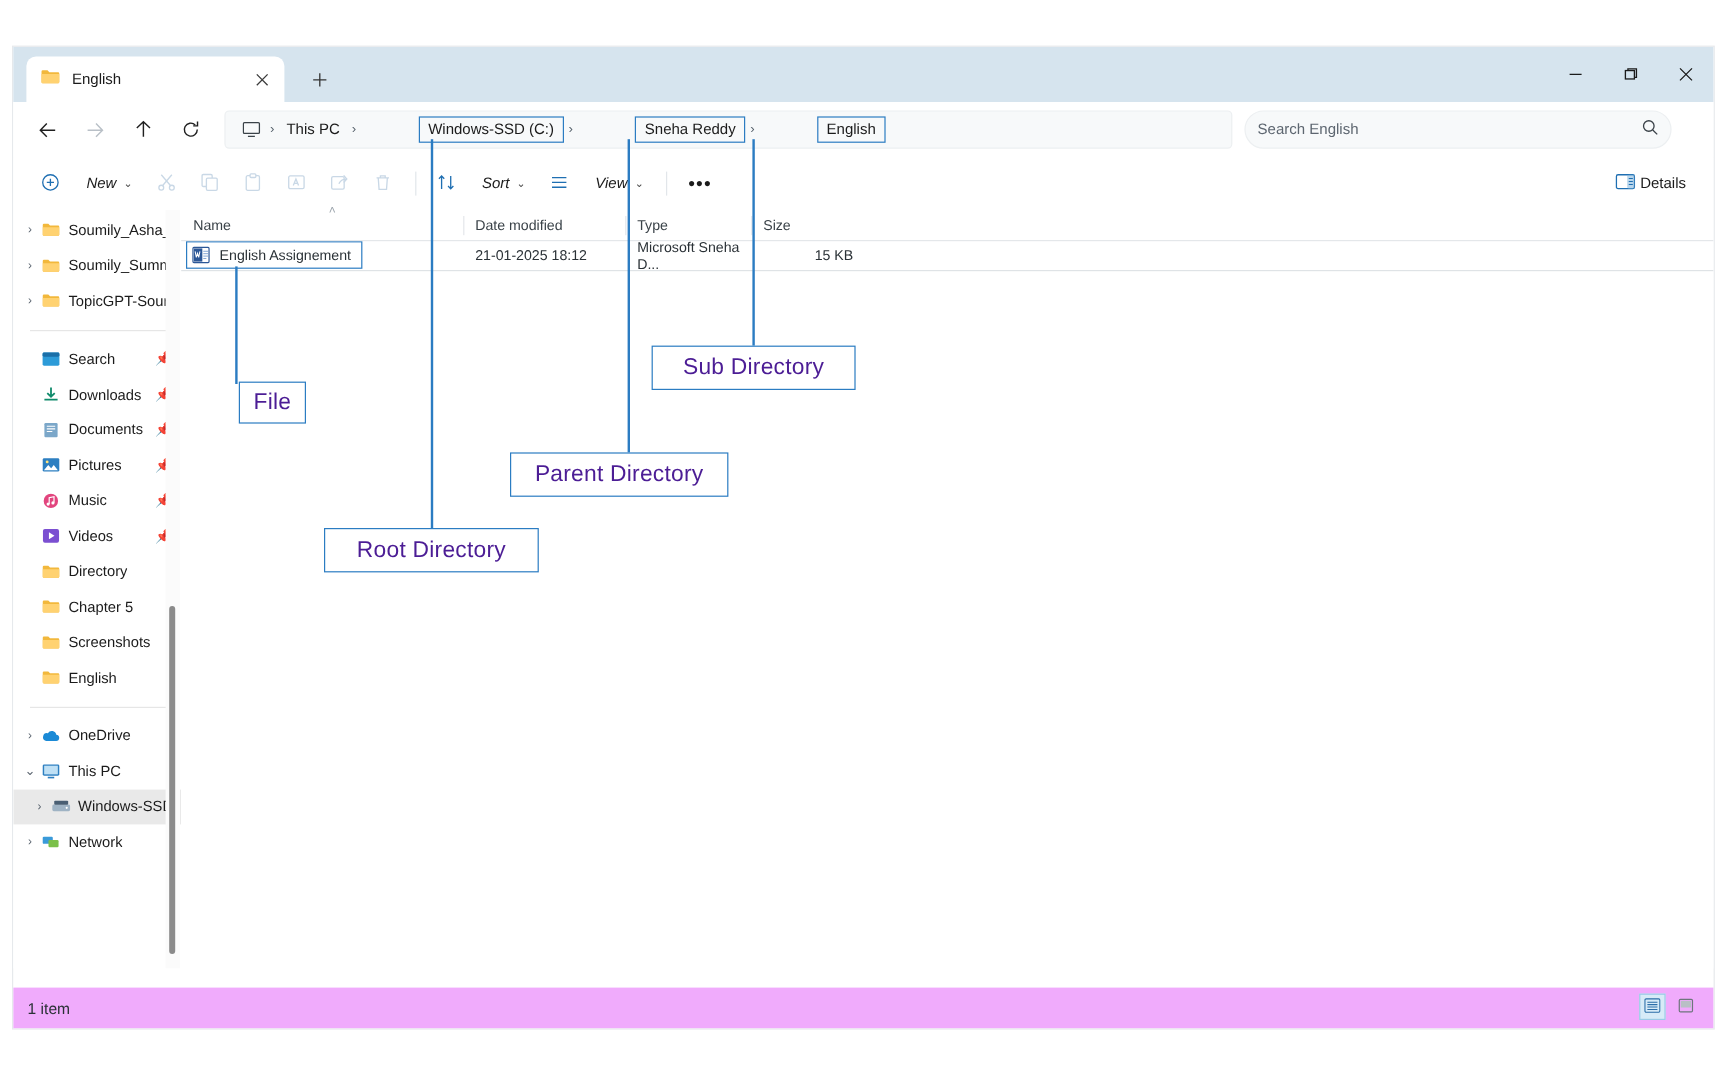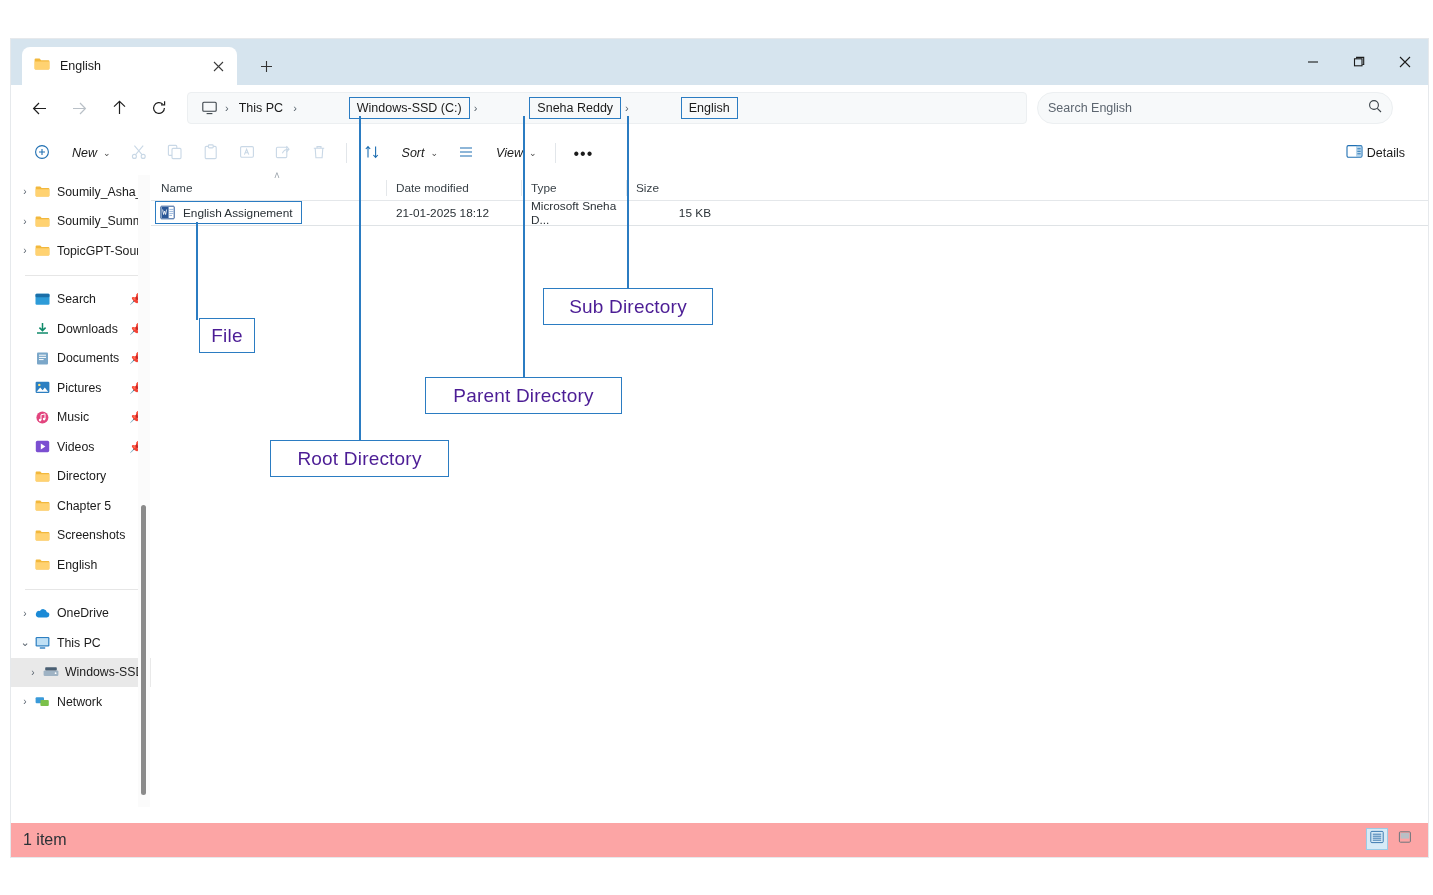--- a/index.html
+++ b/index.html
@@ -227,24 +227,24 @@
     border: 1.6px solid #2b7cc2;
     padding: 1px 8px 1px 4px;
     height: 23px;
   }
   .namebox .fn { margin-left: 8px; }
 
   
   .statusbar {
     position: absolute; left: 0; bottom: 0;
     width: 100%; height: 34px;
-    background: #fca5a5;
+    background: #f0abfc;
     display: flex; align-items: center;
     padding: 0 12px;
-    font-size: 16px; color: #2a3136;
+    font-size: 13px; color: #2a3136;
   }
   .viewtoggles { position: absolute; right: 12px; top: 5px; display: flex; gap: 6px; }
   .vt {
     width: 22px; height: 22px; display: flex; align-items: center; justify-content: center;
   }
   .vt.active { background: #d7ebf7; border: 1px solid #9bcbe6; }
 
   
   .overlay { position: absolute; left: 0; top: 0; width: 1433px; height: 895px; pointer-events: none; }
   .ann-box {
@@ -718,16 +718,16 @@
 
   <div class="overlay">
 
     <div class="ann-line" style="left:196px; top:222px; height:98px;"></div>
     <div class="ann-line" style="left:359px; top:116px; height:325px;"></div>
     <div class="ann-line" style="left:523px; top:116px; height:262px;"></div>
     <div class="ann-line" style="left:627px; top:116px; height:173px;"></div>
 
     <div class="ann-box" style="left:160px; top:318px; width:56px;  height:35px;margin-left:39px;">File</div>
     <div class="ann-box" style="left:270px; top:440px; width:179px; height:37px;">Root Directory</div>
-    <div class="ann-box" style="left:425px; top:377px; width:197px; height:37px;">Parent Directory</div>
+    <div class="ann-box" style="left:425px; top:377px; width:182px; height:37px;">Parent Directory</div>
     <div class="ann-box" style="left:543px; top:288px; width:170px; height:37px;">Sub Directory</div>
   </div>
 </div>
 
 </body></html>

